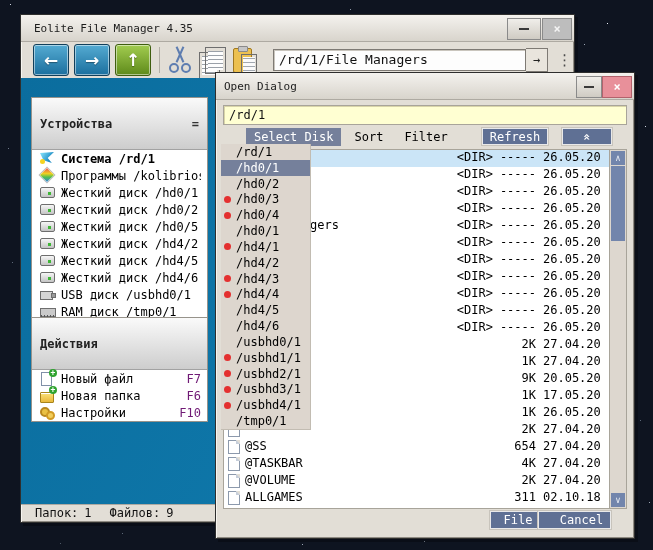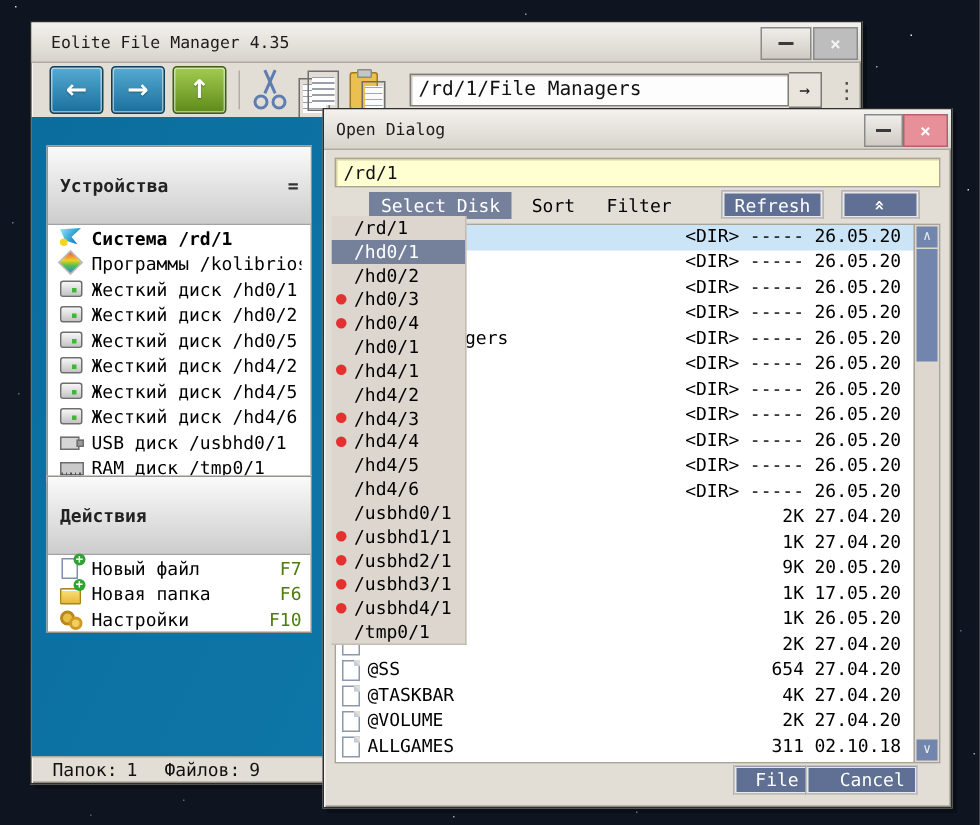--- a/index.html
+++ b/index.html
@@ -64,21 +64,21 @@
   .dotsmenu{margin-left:9px;font-size:15px;color:#4a4a4a;letter-spacing:0;cursor:pointer;line-height:10px;}
   .content{position:relative;height:426px;background:linear-gradient(115deg,#0B6D9E 0%,#0E76A8 55%,#2090C4 100%);overflow:hidden;}
   .panel{position:absolute;left:10px;width:175px;background:#FFFFFF;border:1px solid #97938B;}
   .panel-header{height:19px;background:linear-gradient(#FAFAFA,#CDCDCD);border-bottom:1px solid #A2A2A2;
     display:flex;align-items:center;font-size:12px;font-weight:bold;color:#222;padding:16px 8px;}
   .panel-header .collapse{margin-left:auto;font-weight:bold;color:#333;cursor:pointer;}
   #devices{top:19px;} #actions{top:239px;}
   .drow{height:17px;display:flex;align-items:center;padding:0 6px 0 7px;font-size:12px;color:#000;cursor:pointer;}
   .drow .dlabel{white-space:pre;overflow:hidden;}
   .drow .dlabel.bold{font-weight:bold;}
-  .drow .dkey{margin-left:auto;color:#4d7c0f;}
+  .drow .dkey{margin-left:auto;color:#701a75;}
   .dicon{position:relative;width:17px;height:15px;flex:0 0 17px;margin-right:5px;}
   .dicon.kolibri-bird::before{content:'';position:absolute;left:1px;top:1px;width:14px;height:11px;
     background:linear-gradient(125deg,#7FDCF8 10%,#1C8CC4 70%);
     clip-path:polygon(0 8%,100% 0,55% 55%,85% 100%,25% 75%);}
   .dicon.kolibri-bird::after{content:'';position:absolute;left:1px;top:8px;width:5px;height:5px;
     border-radius:50%;background:#F5D31F;}
   .dicon.rainbow-diamond::before{content:'';position:absolute;left:3px;top:2px;width:10px;height:10px;
     transform:rotate(45deg);background:linear-gradient(135deg,#F05050,#F0D020 40%,#50C050 65%,#3880E0);
     box-shadow:0 0 0 1px #BBB;}
   .dicon.hdd::before{content:'';position:absolute;left:1px;top:2px;width:13px;height:9px;

